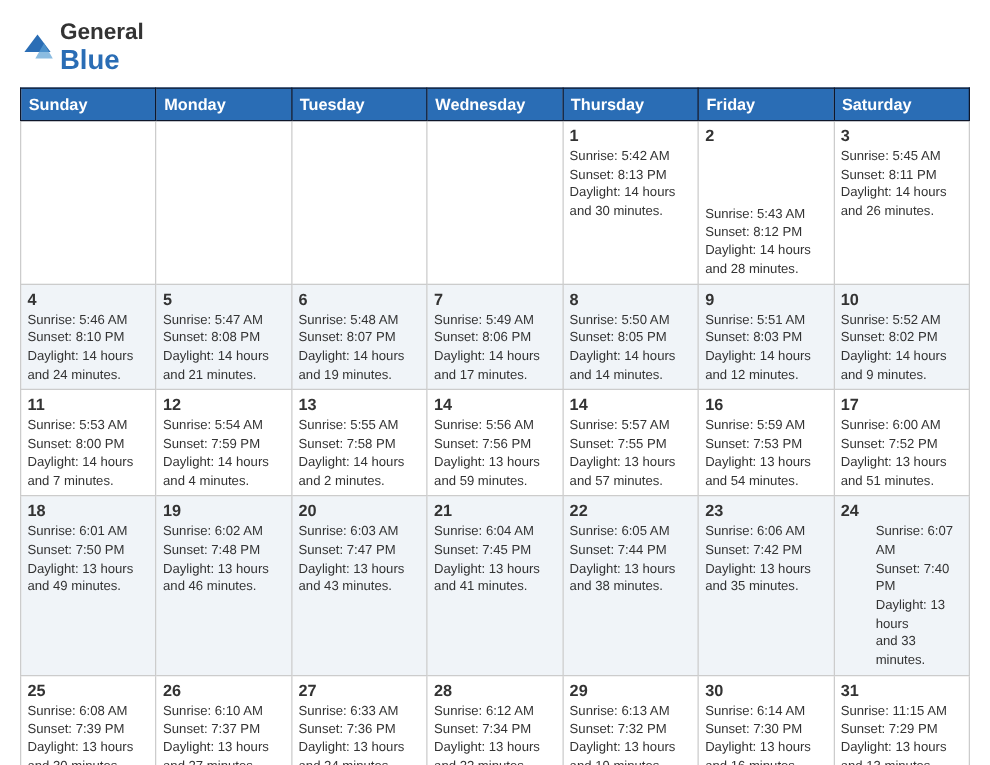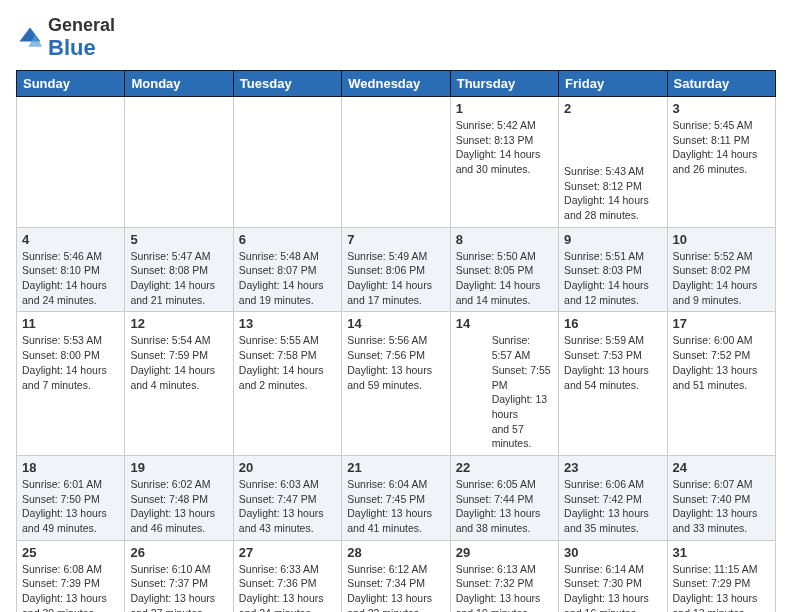--- a/index.html
+++ b/index.html
@@ -226,21 +226,21 @@
         </td>
         <td>
           <div class="day-number">14</div>
           <div class="day-info" style="white-space: pre-line;">Sunrise: 5:56 AM
 Sunset: 7:56 PM
 Daylight: 13 hours
 and 59 minutes.</div>
         </td>
         <td>
           <div class="day-number">14</div>
-          <div class="day-info" style="white-space: pre-line; margin-left: 36px;">Sunrise: 5:57 AM
+          <div class="day-info" style="white-space: pre-line;">Sunrise: 5:57 AM
 Sunset: 7:55 PM
 Daylight: 13 hours
 and 57 minutes.</div>
         </td>
         <td>
           <div class="day-number">16</div>
           <div class="day-info" style="white-space: pre-line;">Sunrise: 5:59 AM
 Sunset: 7:53 PM
 Daylight: 13 hours
 and 54 minutes.</div>
@@ -291,21 +291,21 @@
         </td>
         <td>
           <div class="day-number">23</div>
           <div class="day-info" style="white-space: pre-line;">Sunrise: 6:06 AM
 Sunset: 7:42 PM
 Daylight: 13 hours
 and 35 minutes.</div>
         </td>
         <td>
           <div class="day-number">24</div>
-          <div class="day-info" style="white-space: pre-line;">Sunrise: 6:07 AM
+          <div class="day-info" style="white-space: pre-line; margin-left: 28px;">Sunrise: 6:07 AM
 Sunset: 7:40 PM
 Daylight: 13 hours
 and 33 minutes.</div>
         </td>
       </tr>
       <tr class="row-odd">
         <td>
           <div class="day-number">25</div>
           <div class="day-info" style="white-space: pre-line;">Sunrise: 6:08 AM
 Sunset: 7:39 PM

